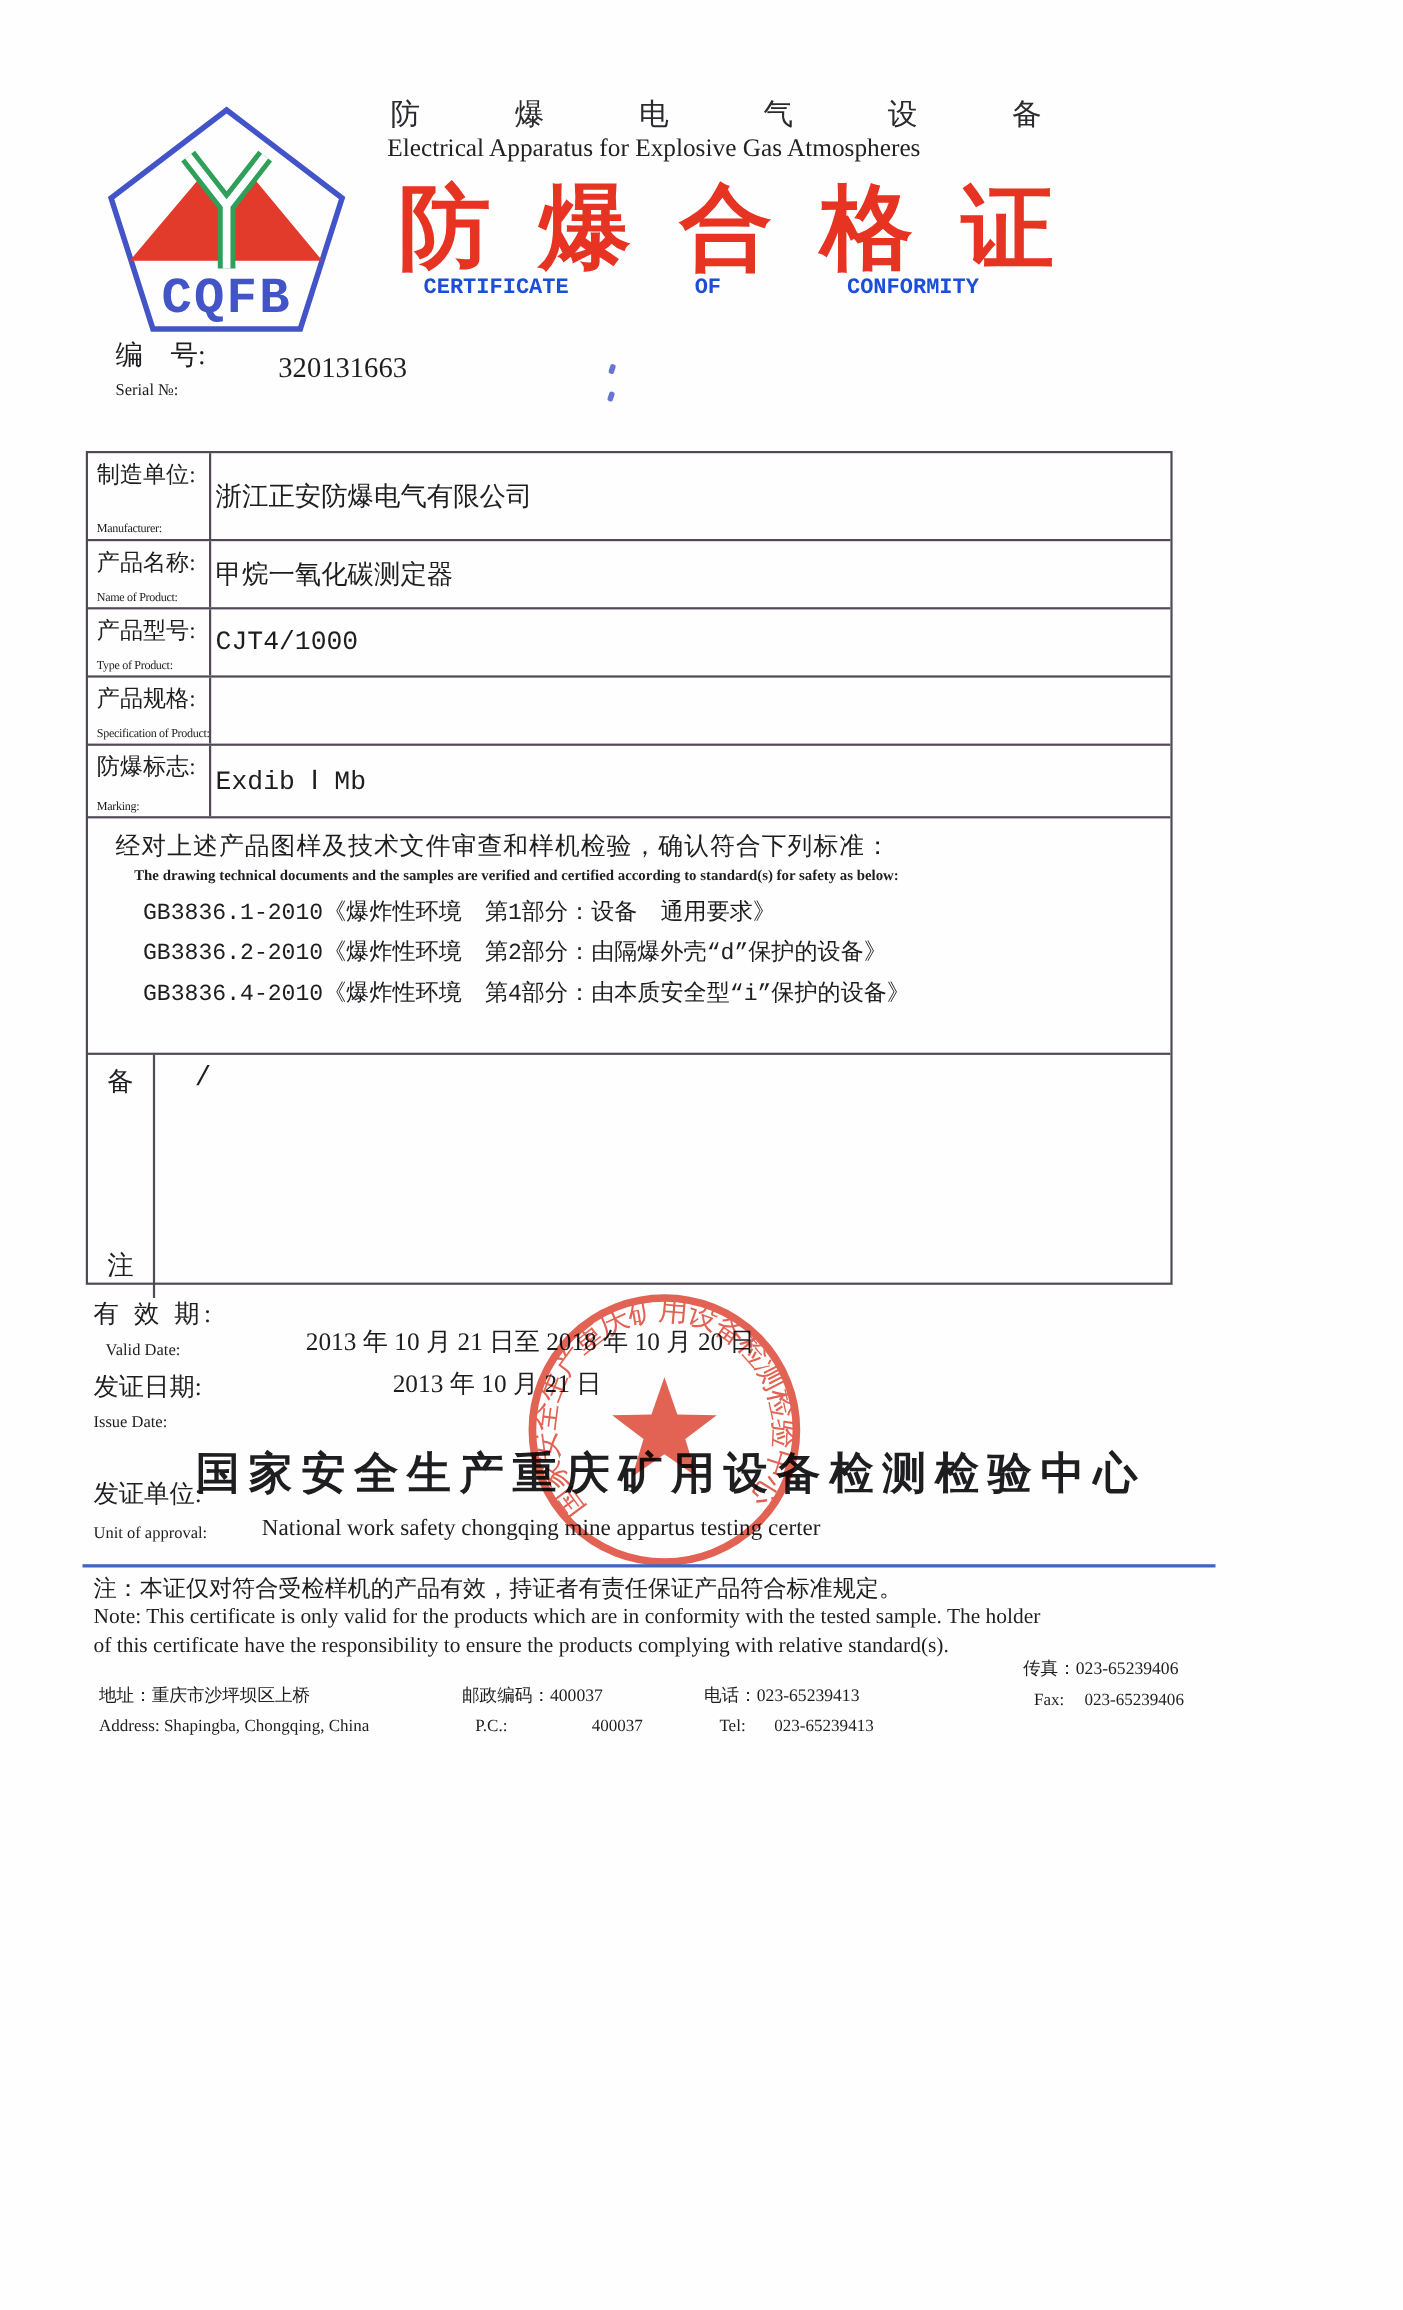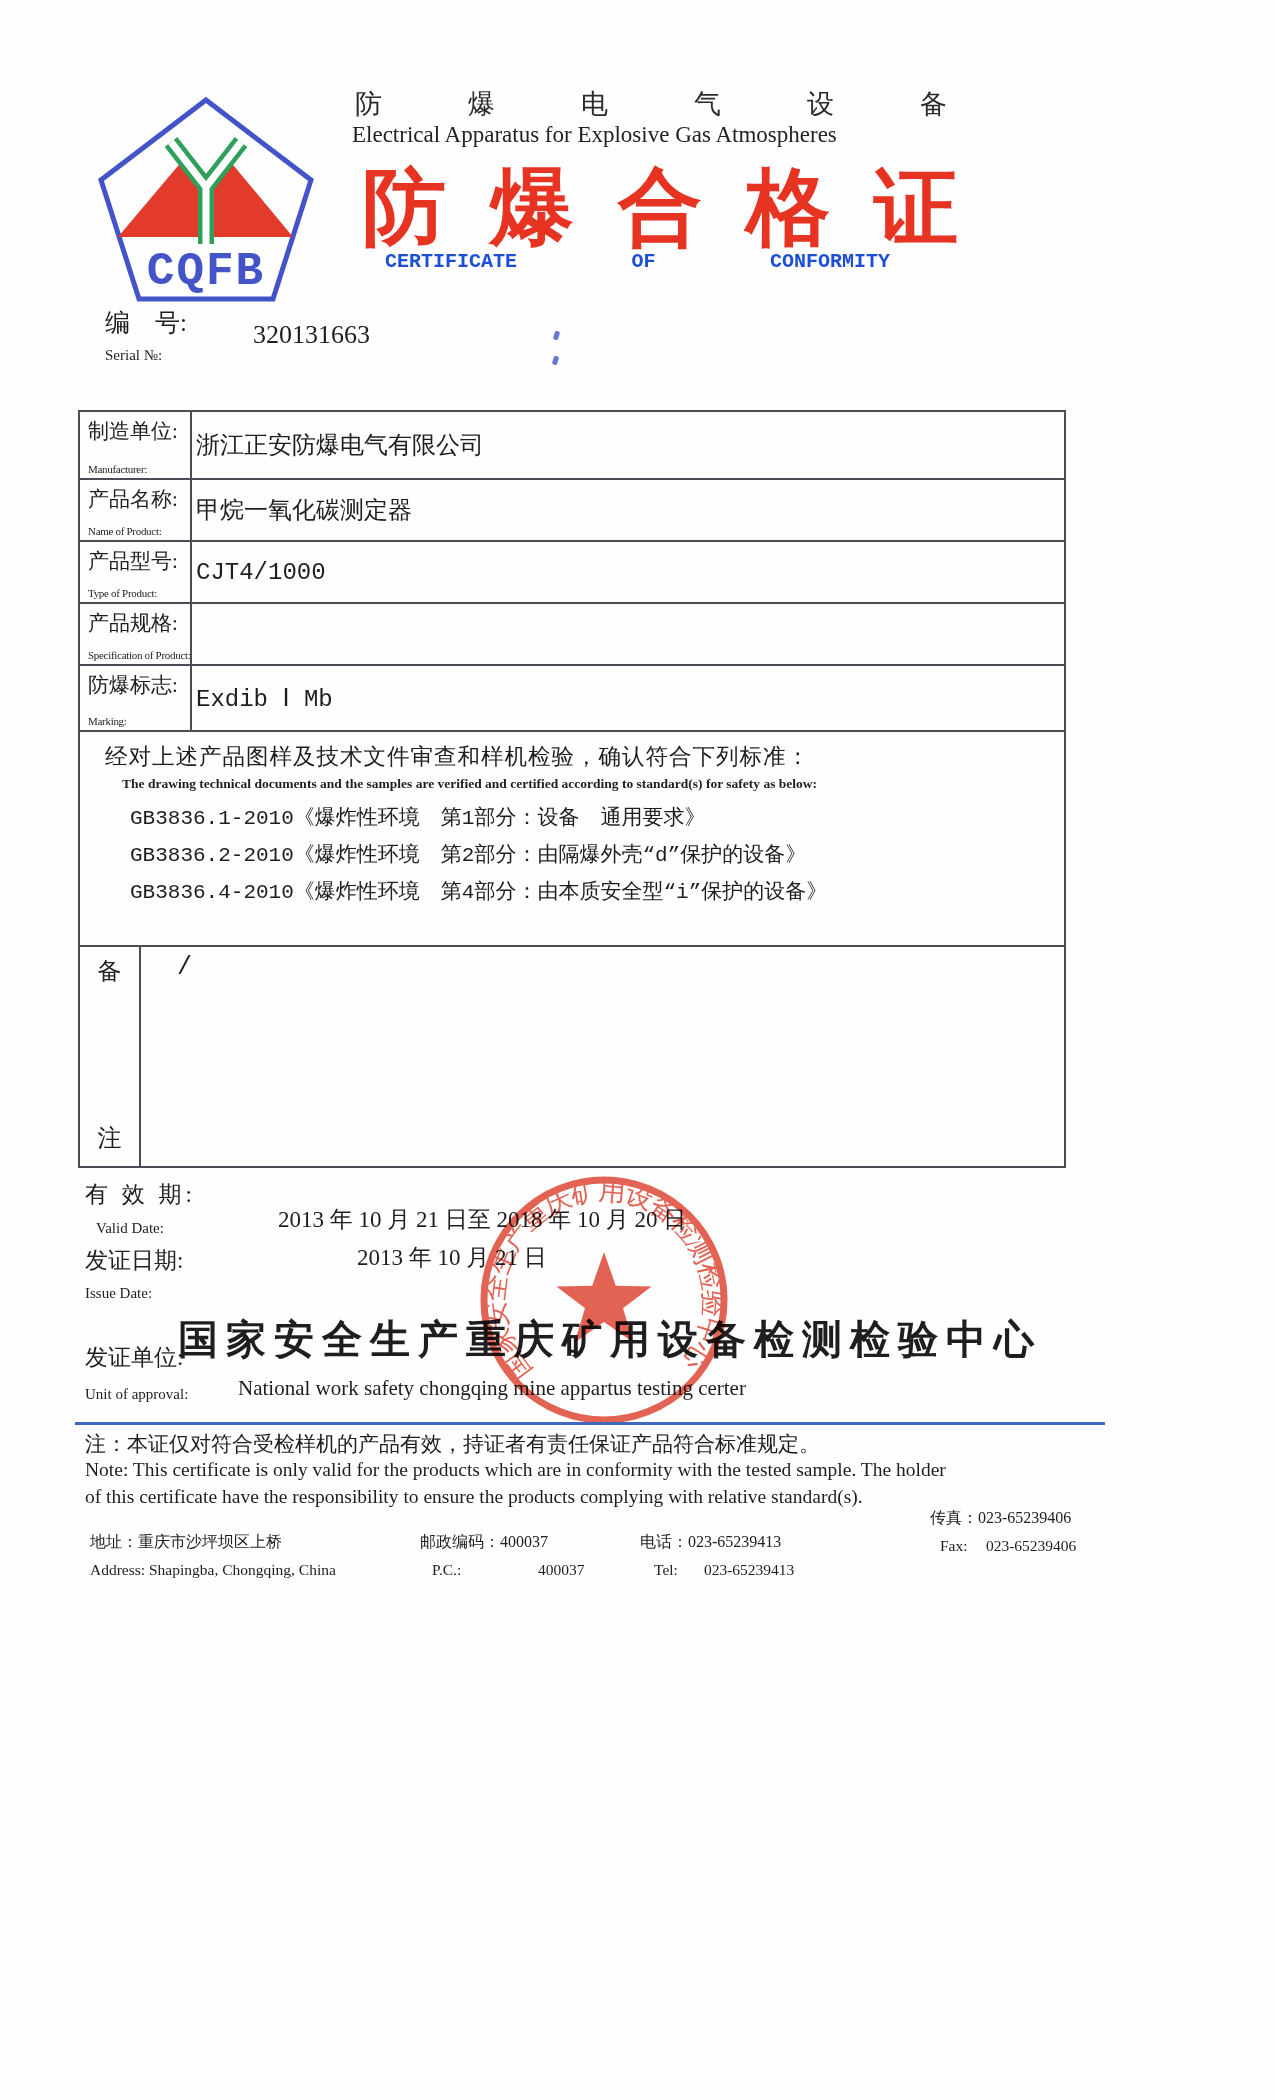--- a/index.html
+++ b/index.html
@@ -86,21 +86,21 @@
   </div>
 
   <div class="abs ser-cn cjk">编　号:</div>
   <div class="abs ser-en ens">Serial  №:</div>
   <div class="abs ser-val ens">320131663</div>
   <div class="abs speck" style="left:554px;top:331px;"></div>
   <div class="abs speck" style="left:553px;top:356px;"></div>
 
   <div class="abs cert-table">
 
-    <div class="trow" style="height:68px;">
+    <div class="trow" style="height:80px;">
       <div class="tlabel">
         <span class="lcn cjk">制造单位:</span>
         <span class="len ens">Manufacturer:</span>
       </div>
       <div class="tvalue mono">浙江正安防爆电气有限公司</div>
     </div>
 
     <div class="trow" style="height:62px;">
       <div class="tlabel">
         <span class="lcn cjk">产品名称:</span>

